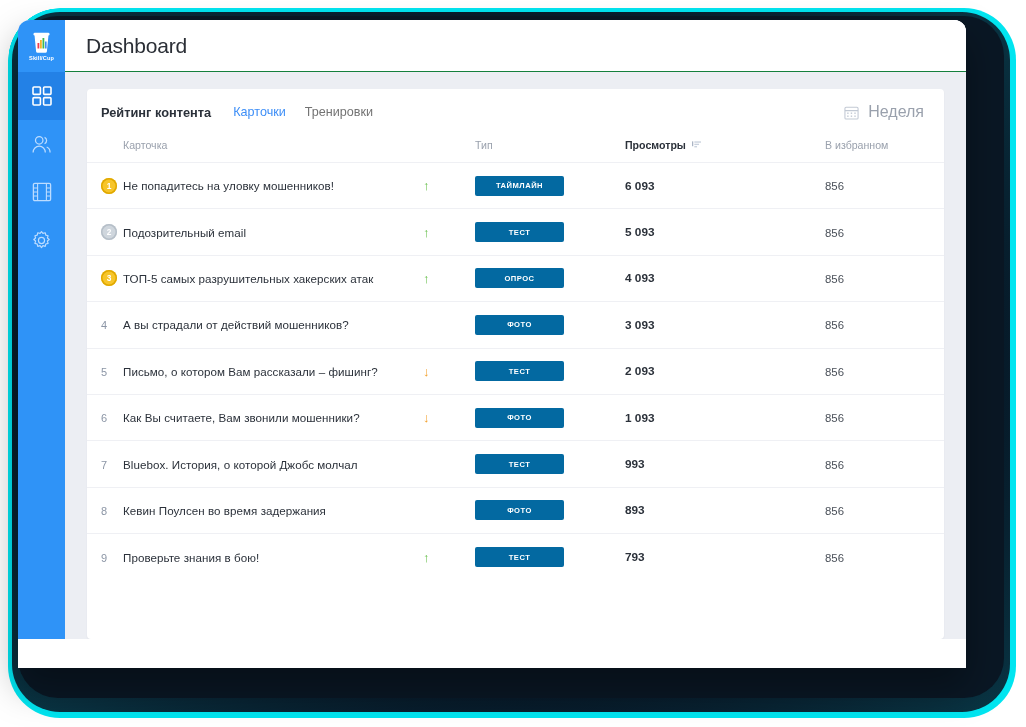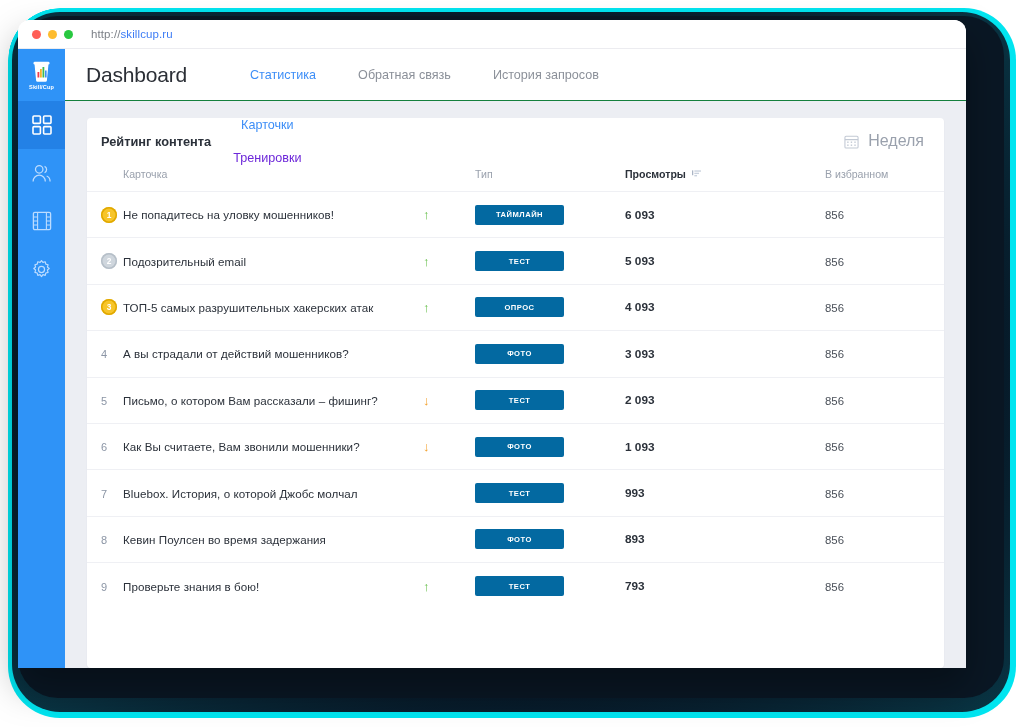--- a/index.html
+++ b/index.html
@@ -171,24 +171,24 @@
     height: 46px;
     padding: 0 20px 0 14px;
   }
   .card-title {
     font-size: 12.8px;
     font-weight: 700;
     color: #2b313a;
     margin-right: 22px;
     white-space: nowrap;
   }
-  .card-tabs { display: flex; gap: 19px; align-items: center; flex-direction: column; }
+  .card-tabs { display: flex; gap: 19px; align-items: center; }
   .card-tab {
     font-size: 12.6px;
-    color: #6d28d9;
+    color: #737373;
     cursor: pointer;
     white-space: nowrap;
   }
   .card-tab.active { color: #3d8ef7; }
 
   .period {
     margin-left: auto;
     display: flex; align-items: center; gap: 9px;
     cursor: pointer;
   }
@@ -266,28 +266,20 @@
 
 <div class="stage">
 
   <div class="glow-cyan"></div>
   <div class="glow-fade"></div>
   <div class="frame-dark"></div>
   <div class="corner-white-tl"></div>
 
   <div class="browser">
 
-    <div class="titlebar">
-      <div class="dots">
-        <span class="dot red"></span>
-        <span class="dot yellow"></span>
-        <span class="dot green"></span>
-      </div>
-      <div class="url"><span>http://</span><span class="host">skillcup.ru</span></div>
-    </div>
 
     <div class="viewport">
 
       <nav class="rail">
         <div class="logo-block">
           <svg class="logo-cup" viewBox="0 0 34 42">
             <path d="M3 6 h28 l-3.2 33 a3 3 0 0 1 -3 2.6 h-15.6 a3 3 0 0 1 -3 -2.6 z" fill="#ffffff"></path>
             <rect x="1" y="1.5" width="32" height="5.6" rx="2.6" fill="#ffffff"></rect>
             <rect x="9" y="22" width="3.6" height="11" fill="#ef3b4e"></rect>
             <rect x="14" y="16" width="3.6" height="17" fill="#f5b32b"></rect>
@@ -334,25 +326,20 @@
             <path d="M11 1.6 l1.5 2.0 2.4-.7 .6 2.4 2.4 .7 -.7 2.4 1.9 1.6 -1.9 1.6 .7 2.4 -2.4 .7 -.6 2.4 -2.4-.7 -1.5 2.0 -1.5-2.0 -2.4 .7 -.6-2.4 -2.4-.7 .7-2.4 -1.9-1.6 1.9-1.6 -.7-2.4 2.4-.7 .6-2.4 2.4 .7 z" fill="none" stroke="#bcdcff" stroke-width="1.25" stroke-linejoin="round"></path>
             <circle cx="11" cy="11" r="3.2" fill="none" stroke="#bcdcff" stroke-width="1.25"></circle>
           </svg>
         </div>
       </nav>
 
       <div class="page">
 
         <div class="topbar">
           <h1 class="page-title">Dashboard</h1>
-          <div class="navtabs">
-            <span class="navtab active">Статистика</span>
-            <span class="navtab">Обратная связь</span>
-            <span class="navtab">История запросов</span>
-          </div>
         </div>
 
         <div class="content">
           <section class="card">
 
             <div class="card-head">
               <span class="card-title">Рейтинг контента</span>
               <div class="card-tabs">
                 <span class="card-tab active">Карточки</span>
                 <span class="card-tab">Тренировки</span>

